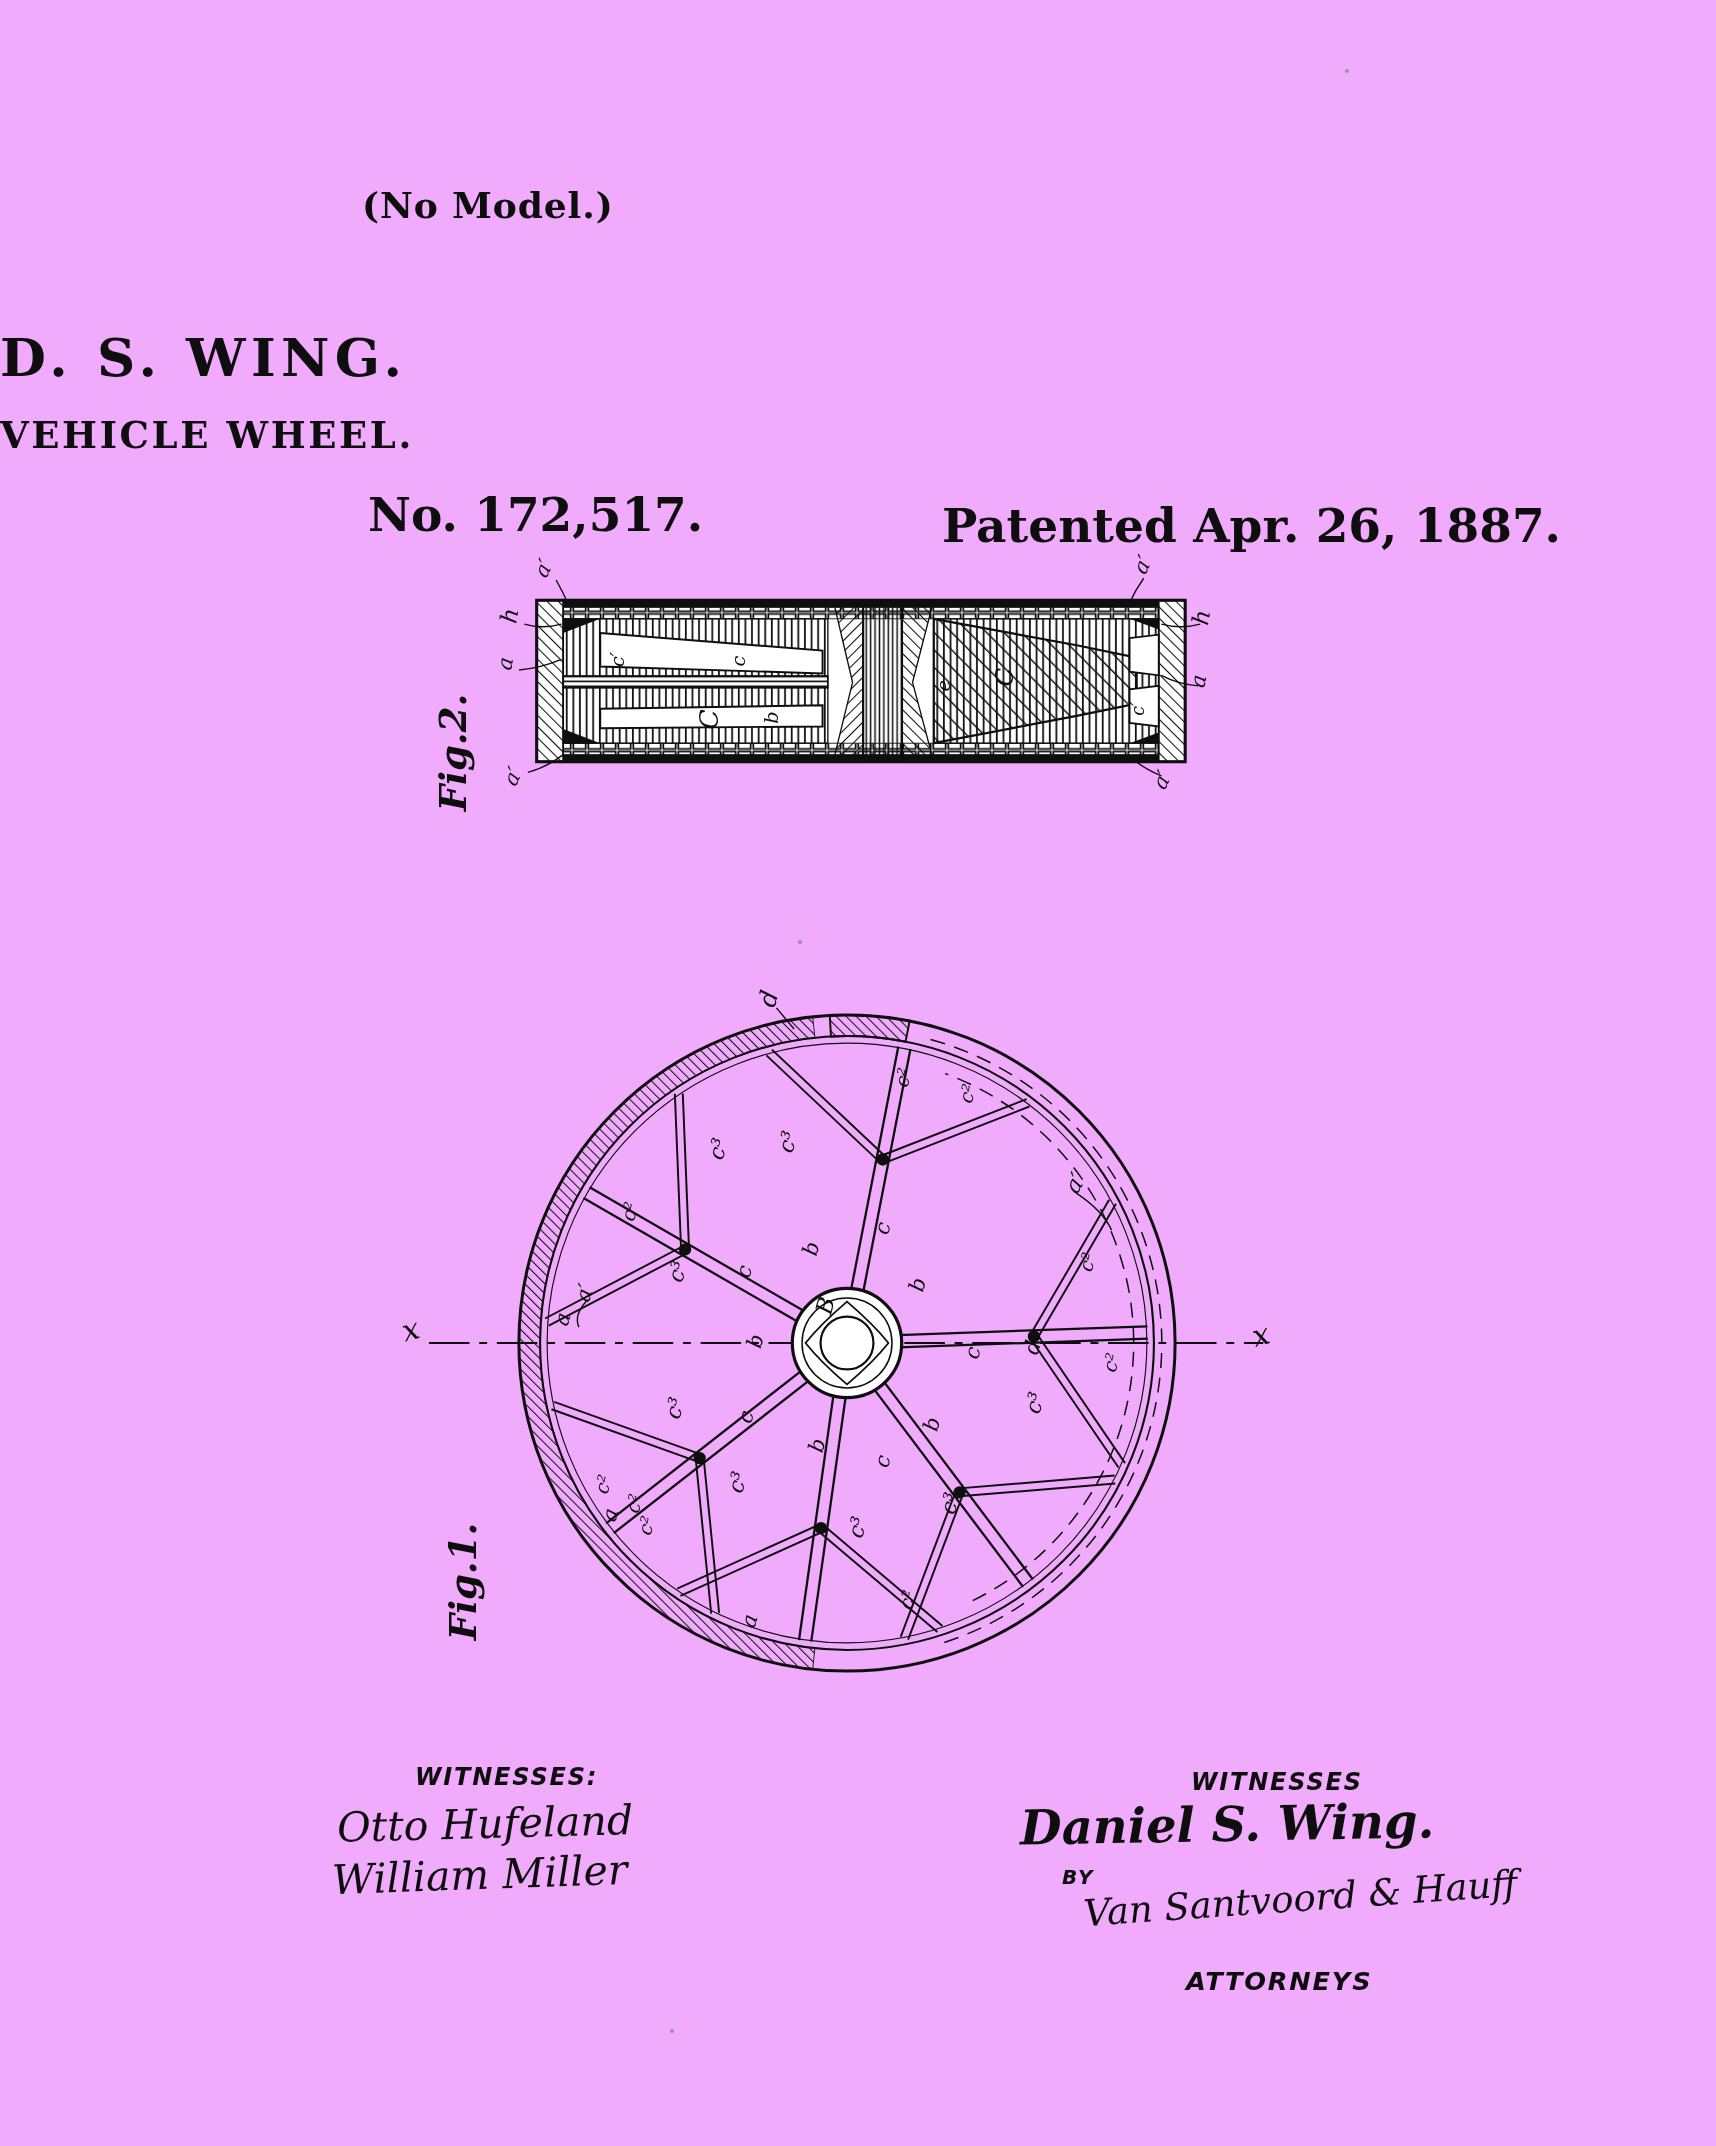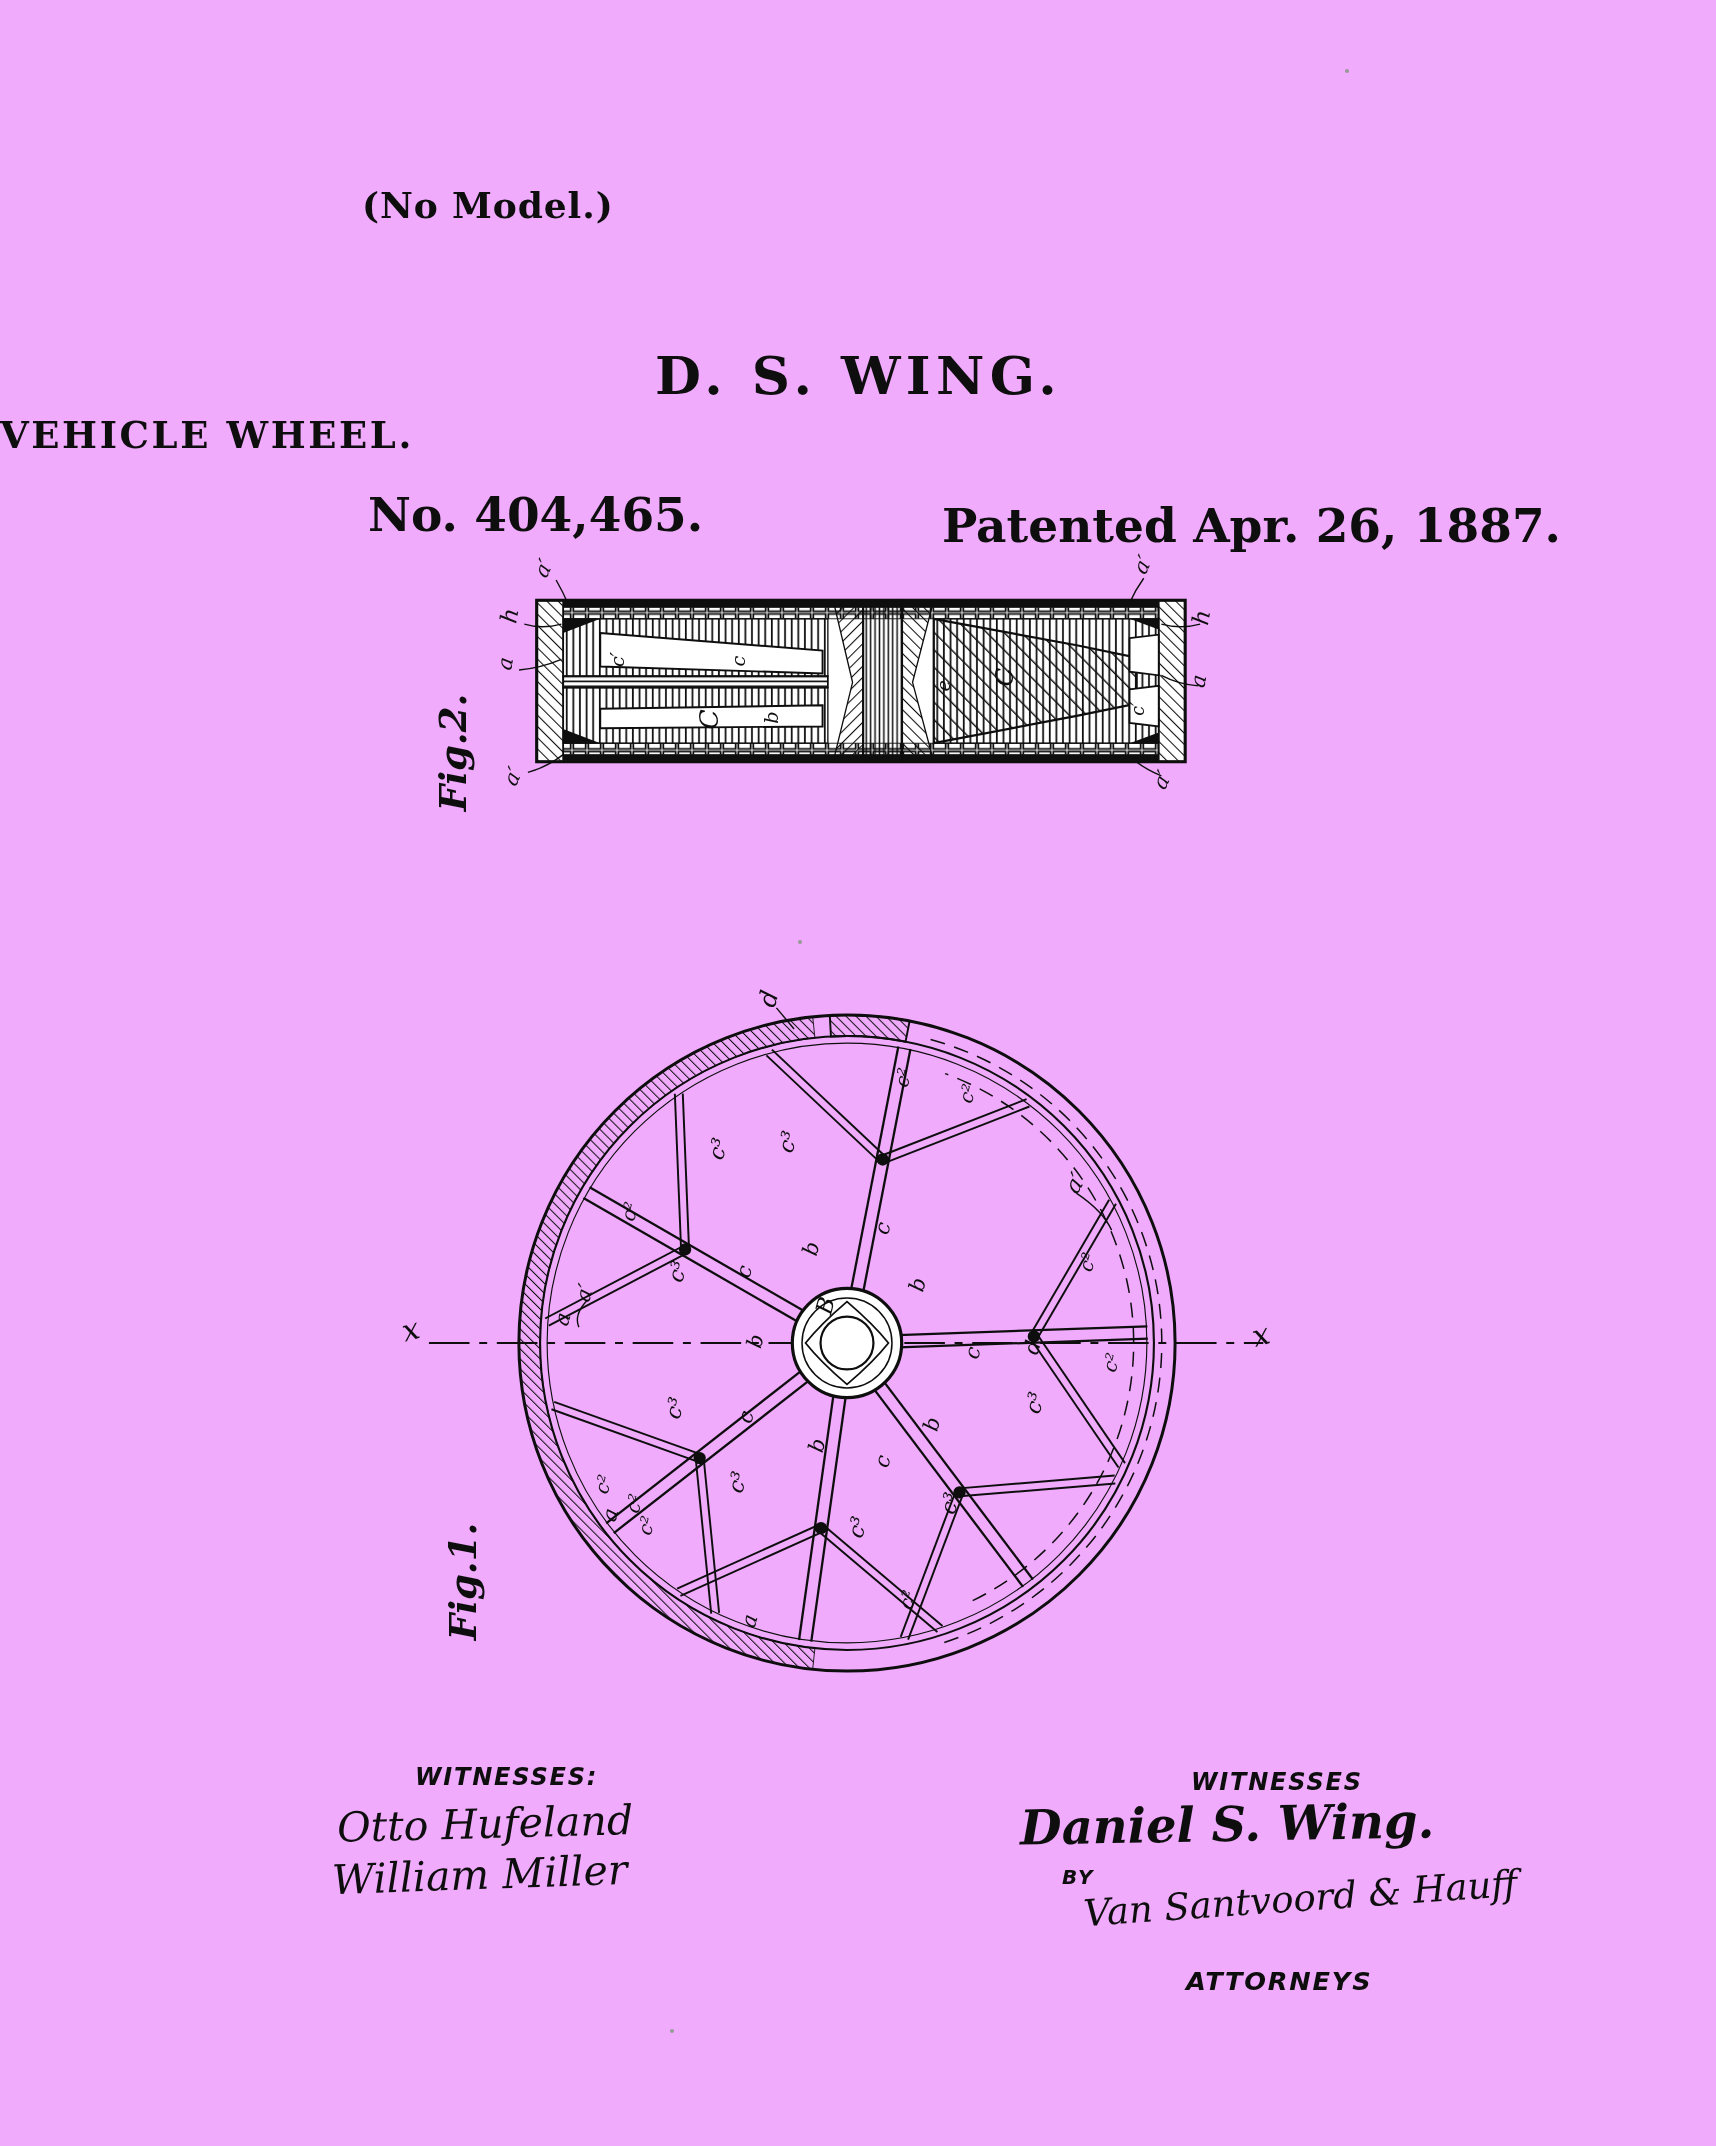--- a/index.html
+++ b/index.html
@@ -7,21 +7,21 @@
     position:relative;
     width:1717px;height:2146px;
     background:#f0abfc;
     font-family:"DejaVu Serif", serif;
     color:#0e0e0e;
     overflow:hidden;
   }
   .abs{position:absolute;}
   
   .no-model{left:362px;top:184px;font-size:36px;font-weight:600;letter-spacing:0.9px;}
-  .title-name{left:0;right:0;top:344px;text-align:center;font-size:53px;font-weight:700;letter-spacing:5.3px;}
+  .title-name{left:0;right:0;top:326px;text-align:left;font-size:53px;font-weight:700;letter-spacing:5.3px;}
   .title-invention{left:0;right:0;top:413px;font-size:37px;font-weight:700;letter-spacing:2.6px;}
   .patent-number{left:368px;top:487px;font-size:47px;font-weight:600;}
   .patent-date{left:942px;top:498px;font-size:47px;font-weight:600;}
   
   .fig-caption{
     width:132px;height:39px;text-align:center;
     font-size:37px;font-weight:700;font-style:italic;
     transform:rotate(-90deg);
     font-family:"DejaVu Serif", serif;
   }
@@ -44,21 +44,21 @@
   .speck{width:3.5px;height:3.5px;border-radius:50%;background:#9a9a9a;}
 </style>
 </head>
 <body>
 
 <div id="page">
 
   <div class="abs no-model">(No Model.)</div>
   <div class="abs title-name">D. S. WING.</div>
   <div class="abs title-invention">VEHICLE WHEEL.</div>
-  <div class="abs patent-number">No. 404,465.</div>
+  <div class="abs patent-number">No. 172,517.</div>
   <div class="abs patent-date">Patented Apr. 26, 1887.</div>
 
   <div class="abs fig-caption fig2-cap">Fig.2.</div>
 
   <svg class="abs" style="left:512px;top:578px;" width="697" height="221" viewBox="0 0 790 250">
     <defs>
       <pattern id="p-slash" width="9" height="9" patternUnits="userSpaceOnUse" patternTransform="rotate(-45)">
         <line x1="0" y1="0" x2="0" y2="9" stroke="#0e0e0e" stroke-width="2.4"></line>
       </pattern>
       <pattern id="p-back" width="9" height="9" patternUnits="userSpaceOnUse" patternTransform="rotate(45)">

